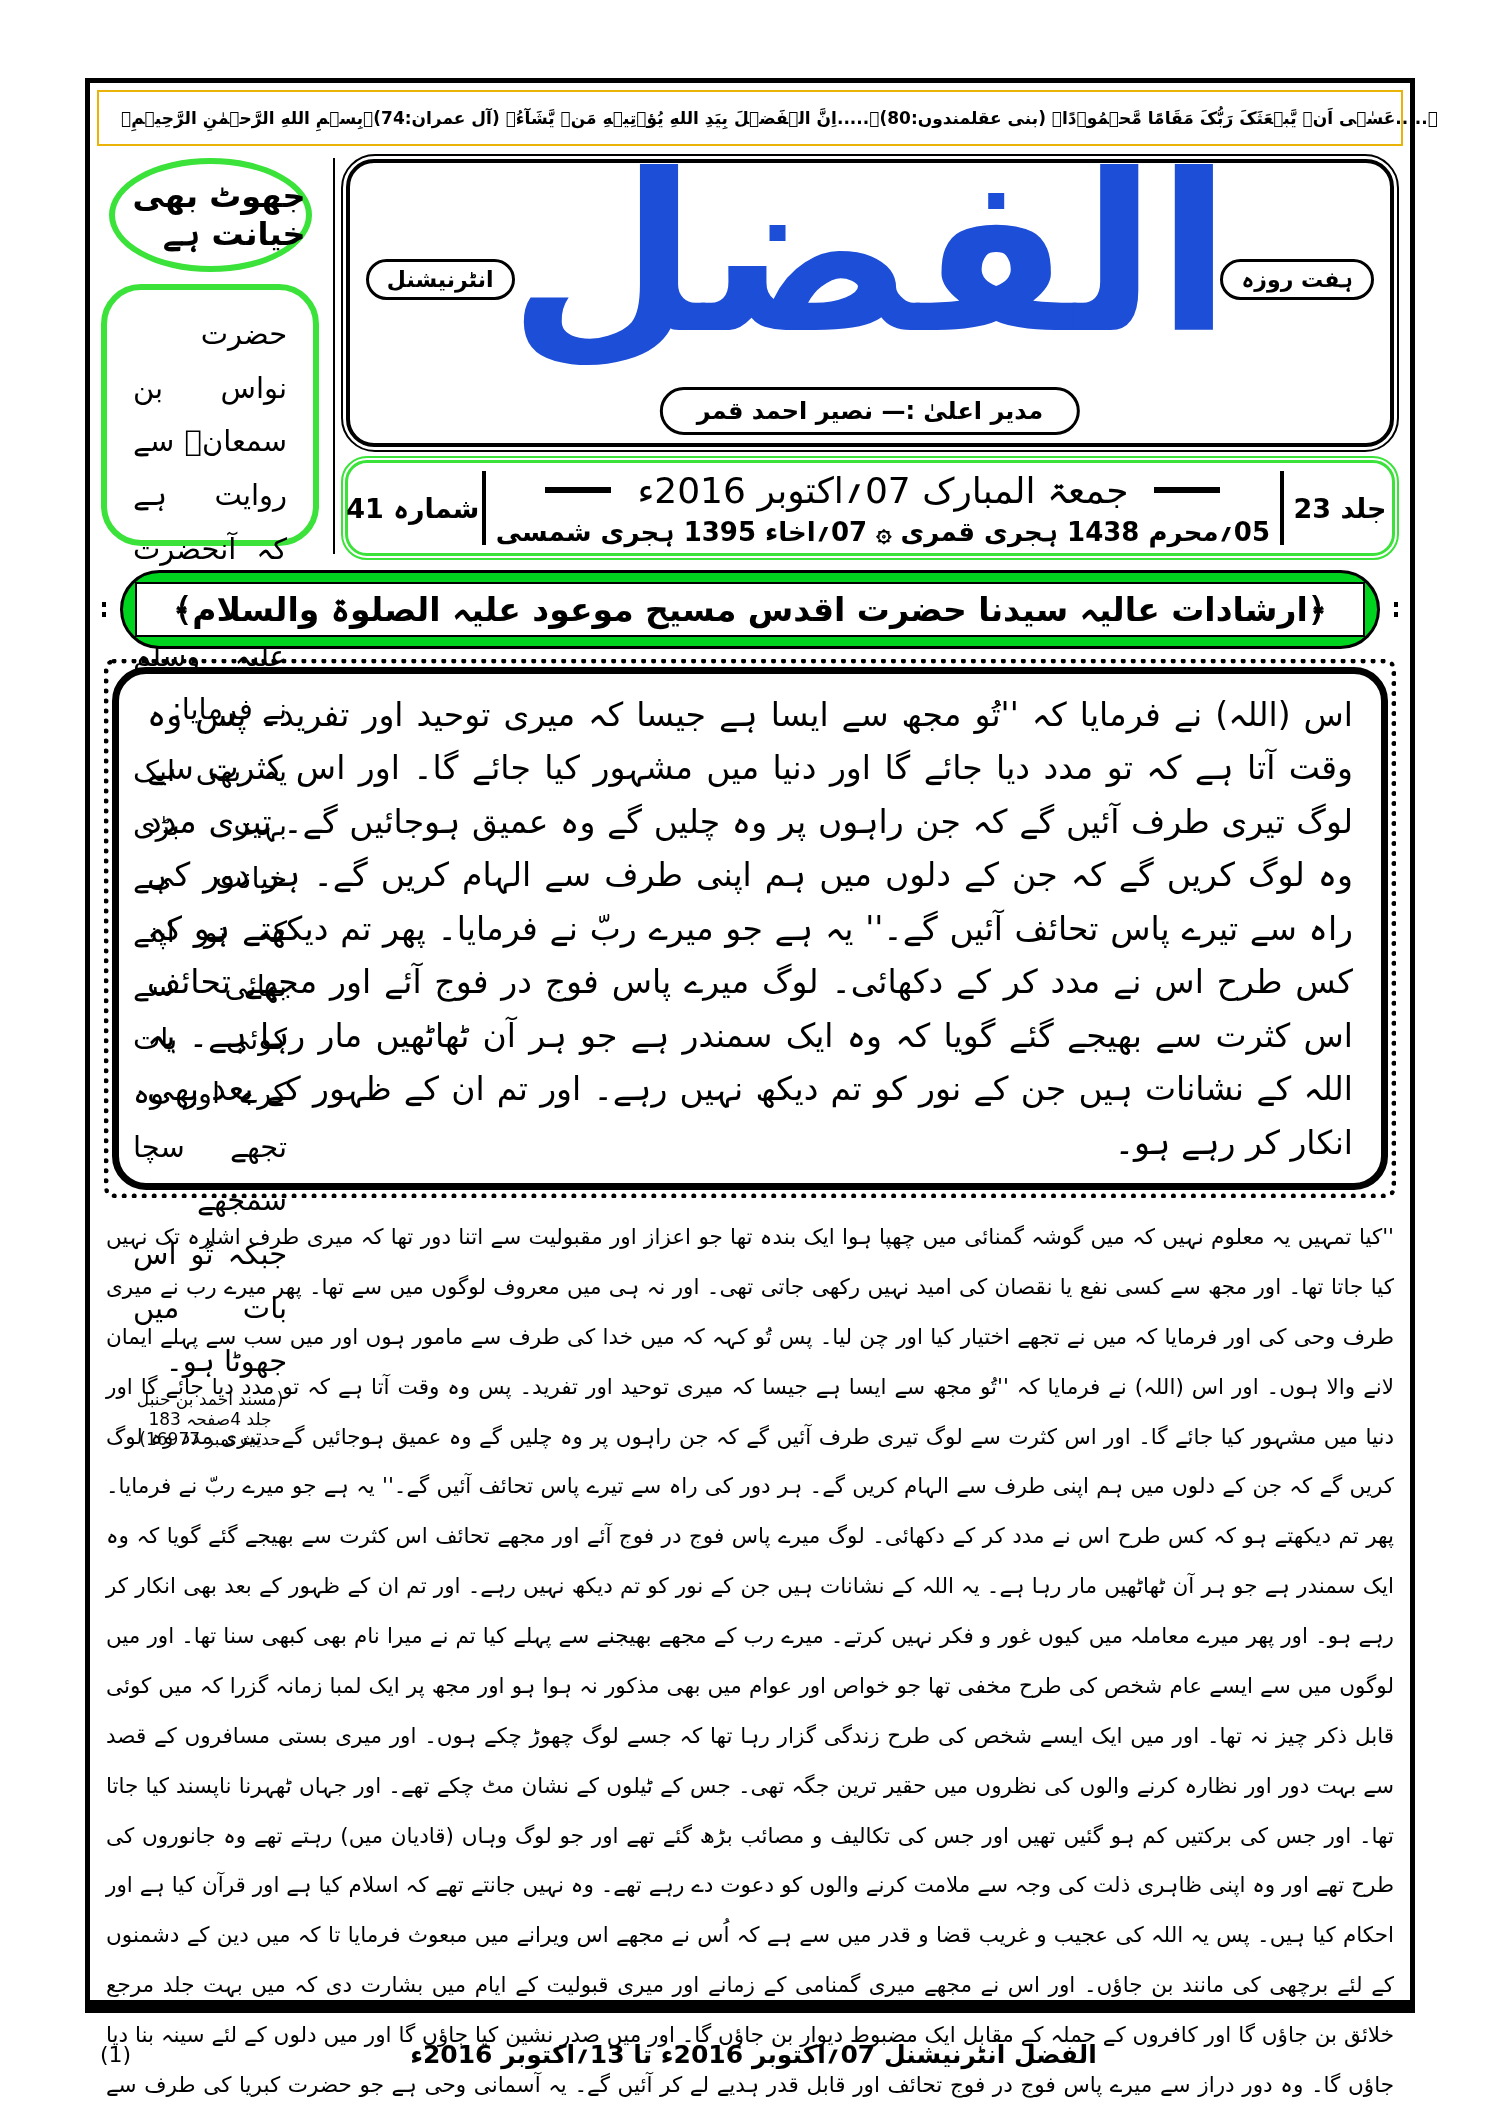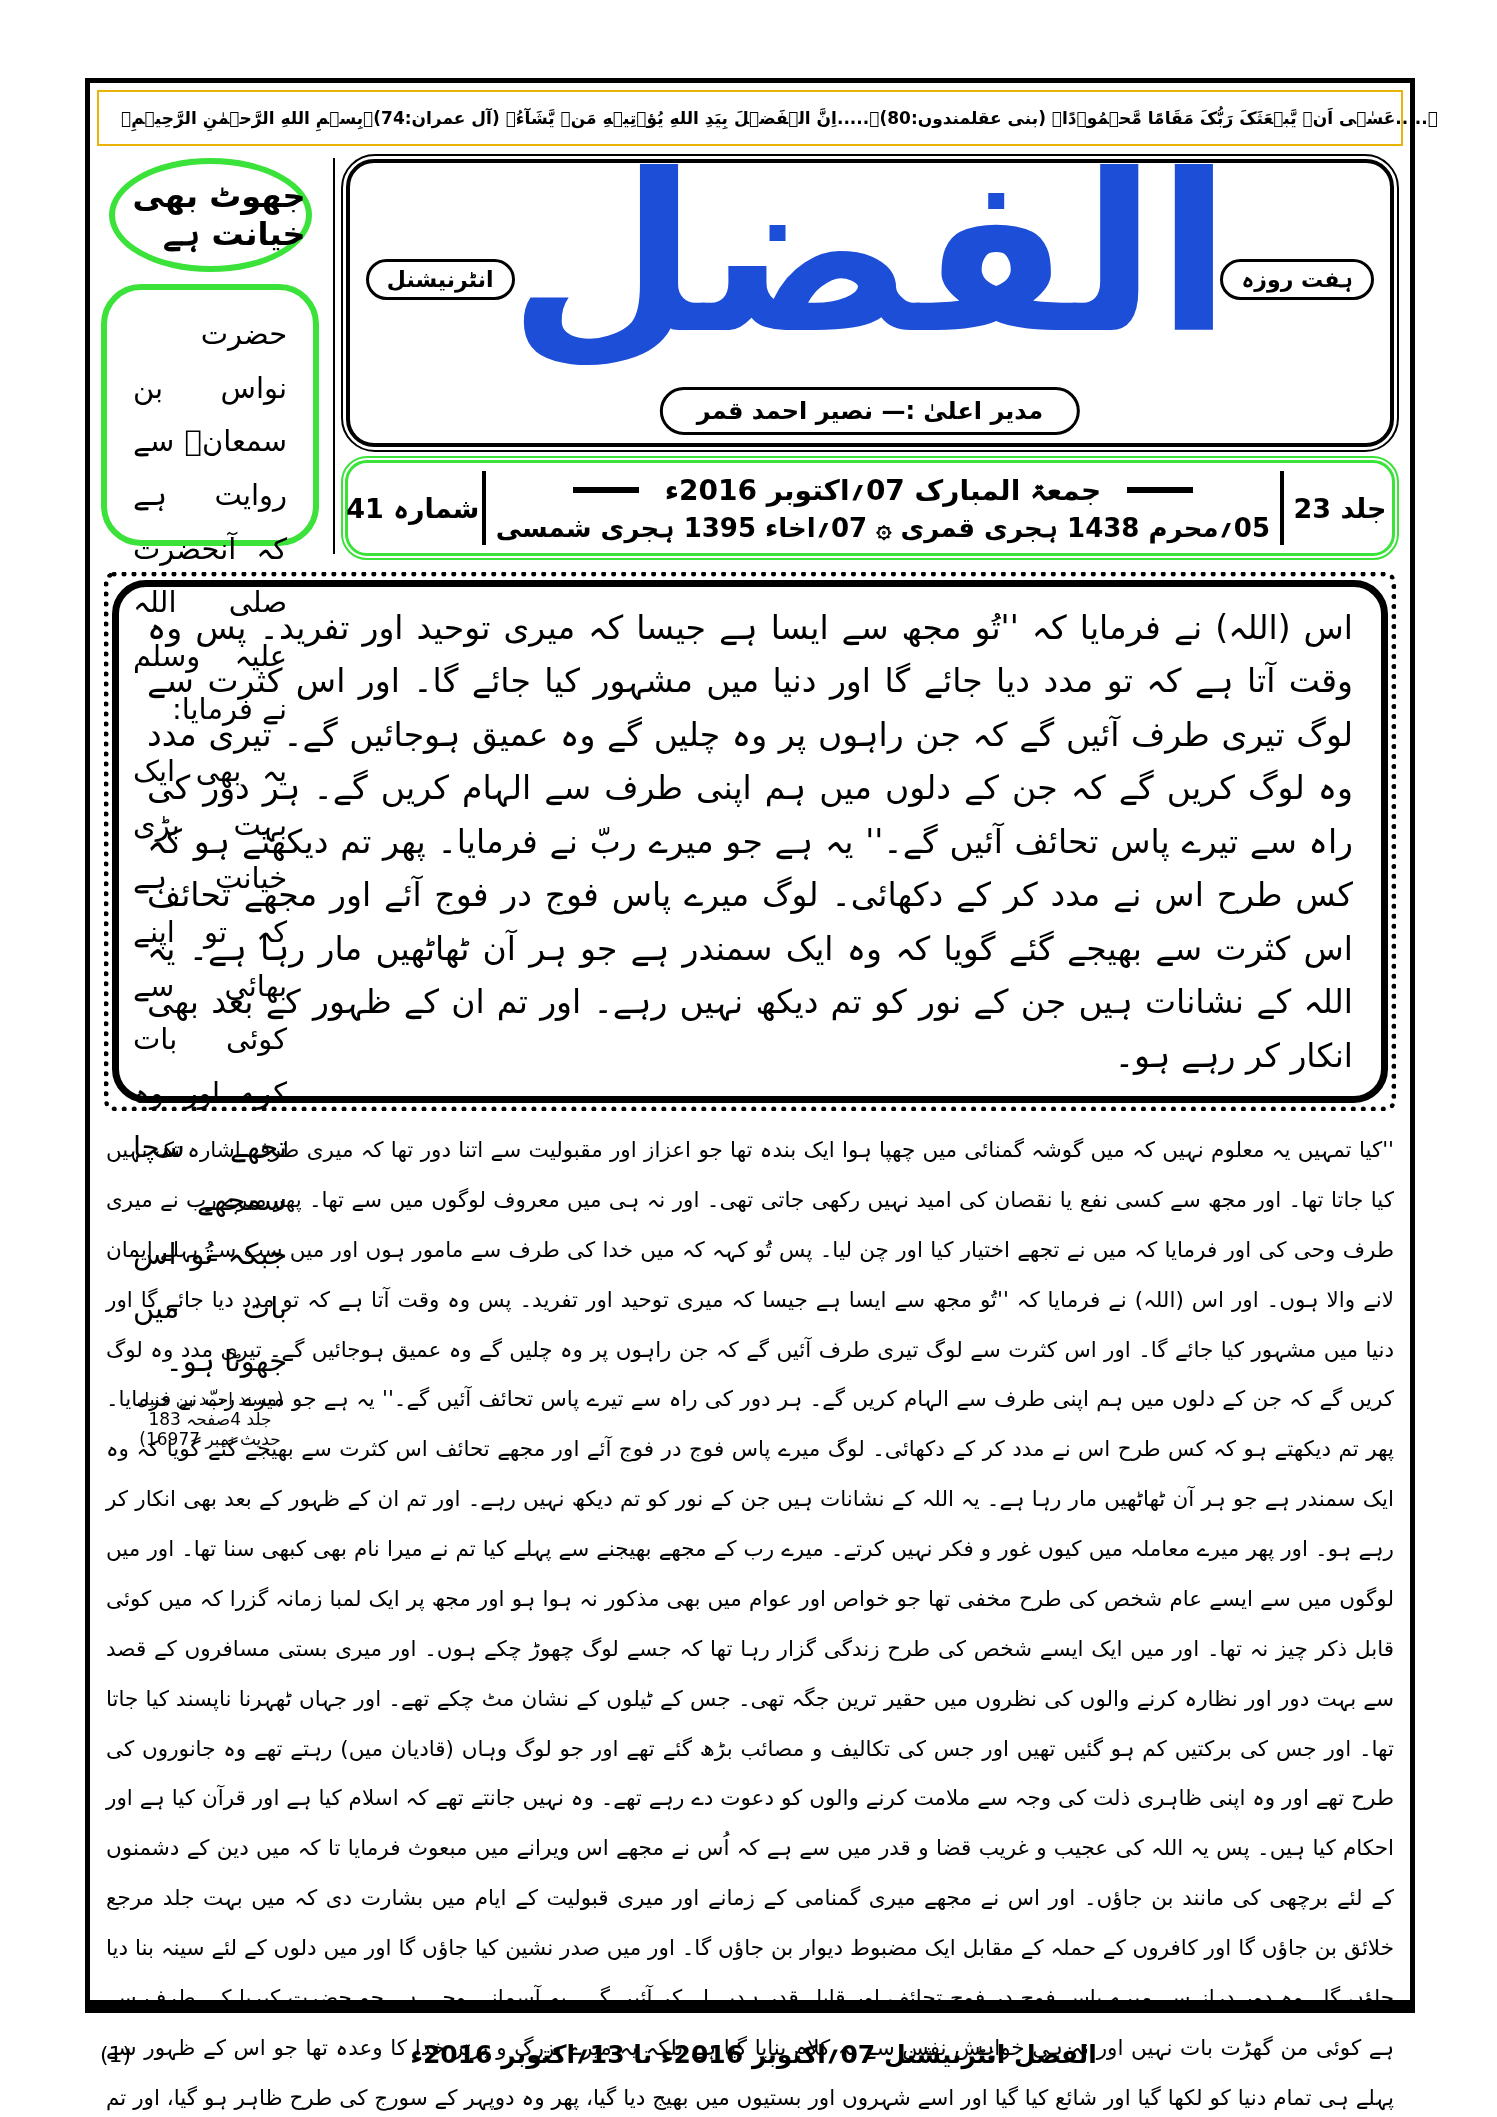--- a/index.html
+++ b/index.html
@@ -51,21 +51,21 @@
     border:3px solid #3ae23a;border-radius:22px;
     display:flex;flex-direction:row;direction:rtl;align-items:stretch;
     height:96px;box-sizing:border-box;padding:4px 6px;
   }
   .issue-cell{display:flex;align-items:center;justify-content:center;
     font-weight:bold;font-size:27px;white-space:nowrap;direction:rtl;}
   .cell-volume{width:92px;}
   .cell-issue{width:118px;}
   .issue-div{width:4px;background:#000;margin:4px 10px;}
   .cell-date{flex:1;display:flex;flex-direction:column;align-items:center;justify-content:center;gap:6px;}
-  .date-line1{display:flex;align-items:center;gap:26px;font-weight:bold;font-size:28px;direction:rtl;}
+  .date-line1{display:flex;align-items:center;gap:26px;font-weight:normal;font-size:36px;direction:rtl;}
   .dash-bar{width:66px;height:6px;background:#000;}
   .date-line2{font-weight:bold;font-size:26px;direction:rtl;white-space:nowrap;}
   
   .hadith-ellipse{
     margin:2px auto 0;width:86%;height:102px;border:6px solid #3ae23a;border-radius:50%;
     display:flex;align-items:center;justify-content:center;
     font-size:32px;font-weight:bold;direction:rtl;
   }
   .hadith-box{
     margin:12px 2px 0;border:6px solid #3ae23a;border-radius:40px;
@@ -145,20 +145,27 @@
             </div>
             <div class="date-line2">05؍محرم 1438 ہجری قمری ۞ 07؍اخاء 1395 ہجری شمسی</div>
           </div>
           <div class="issue-div"></div>
           <div class="issue-cell cell-issue">شمارہ 41</div>
         </div>
       </div>
     </div>
   </div>
 
+  <div class="banner-row">
+    <div class="banner-line"></div>
+    <div class="banner-pill">
+      <div class="banner-inner">﴿ارشادات عالیہ سیدنا حضرت اقدس مسیح موعود علیہ الصلوۃ والسلام﴾</div>
+    </div>
+    <div class="banner-line"></div>
+  </div>
 
   <div class="quote-outer">
     <div class="quote-inner">اس (اللہ) نے فرمایا کہ ''تُو مجھ سے ایسا ہے جیسا کہ میری توحید اور تفرید۔ پس وہ وقت آتا ہے کہ تو مدد دیا جائے گا اور دنیا میں مشہور کیا جائے گا۔ اور اس کثرت سے لوگ تیری طرف آئیں گے کہ جن راہوں پر وہ چلیں گے وہ عمیق ہوجائیں گے۔ تیری مدد وہ لوگ کریں گے کہ جن کے دلوں میں ہم اپنی طرف سے الہام کریں گے۔ ہر دور کی راہ سے تیرے پاس تحائف آئیں گے۔'' یہ ہے جو میرے ربّ نے فرمایا۔ پھر تم دیکھتے ہو کہ کس طرح اس نے مدد کر کے دکھائی۔ لوگ میرے پاس فوج در فوج آئے اور مجھے تحائف اس کثرت سے بھیجے گئے گویا کہ وہ ایک سمندر ہے جو ہر آن ٹھاٹھیں مار رہا ہے۔ یہ اللہ کے نشانات ہیں جن کے نور کو تم دیکھ نہیں رہے۔ اور تم ان کے ظہور کے بعد بھی انکار کر رہے ہو۔</div>
   </div>
 
   <div class="article">
     <p>''کیا تمہیں یہ معلوم نہیں کہ میں گوشہ گمنائی میں چھپا ہوا ایک بندہ تھا جو اعزاز اور مقبولیت سے اتنا دور تھا کہ میری طرف اشارہ تک نہیں کیا جاتا تھا۔ اور مجھ سے کسی نفع یا نقصان کی امید نہیں رکھی جاتی تھی۔ اور نہ ہی میں معروف لوگوں میں سے تھا۔ پھر میرے رب نے میری طرف وحی کی اور فرمایا کہ میں نے تجھے اختیار کیا اور چن لیا۔ پس تُو کہہ کہ میں خدا کی طرف سے مامور ہوں اور میں سب سے پہلے ایمان لانے والا ہوں۔ اور اس (اللہ) نے فرمایا کہ ''تُو مجھ سے ایسا ہے جیسا کہ میری توحید اور تفرید۔ پس وہ وقت آتا ہے کہ تو مدد دیا جائے گا اور دنیا میں مشہور کیا جائے گا۔ اور اس کثرت سے لوگ تیری طرف آئیں گے کہ جن راہوں پر وہ چلیں گے وہ عمیق ہوجائیں گے۔ تیری مدد وہ لوگ کریں گے کہ جن کے دلوں میں ہم اپنی طرف سے الہام کریں گے۔ ہر دور کی راہ سے تیرے پاس تحائف آئیں گے۔'' یہ ہے جو میرے ربّ نے فرمایا۔ پھر تم دیکھتے ہو کہ کس طرح اس نے مدد کر کے دکھائی۔ لوگ میرے پاس فوج در فوج آئے اور مجھے تحائف اس کثرت سے بھیجے گئے گویا کہ وہ ایک سمندر ہے جو ہر آن ٹھاٹھیں مار رہا ہے۔ یہ اللہ کے نشانات ہیں جن کے نور کو تم دیکھ نہیں رہے۔ اور تم ان کے ظہور کے بعد بھی انکار کر رہے ہو۔ اور پھر میرے معاملہ میں کیوں غور و فکر نہیں کرتے۔ میرے رب کے مجھے بھیجنے سے پہلے کیا تم نے میرا نام بھی کبھی سنا تھا۔ اور میں لوگوں میں سے ایسے عام شخص کی طرح مخفی تھا جو خواص اور عوام میں بھی مذکور نہ ہوا ہو اور مجھ پر ایک لمبا زمانہ گزرا کہ میں کوئی قابل ذکر چیز نہ تھا۔ اور میں ایک ایسے شخص کی طرح زندگی گزار رہا تھا کہ جسے لوگ چھوڑ چکے ہوں۔ اور میری بستی مسافروں کے قصد سے بہت دور اور نظارہ کرنے والوں کی نظروں میں حقیر ترین جگہ تھی۔ جس کے ٹیلوں کے نشان مٹ چکے تھے۔ اور جہاں ٹھہرنا ناپسند کیا جاتا تھا۔ اور جس کی برکتیں کم ہو گئیں تھیں اور جس کی تکالیف و مصائب بڑھ گئے تھے اور جو لوگ وہاں (قادیان میں) رہتے تھے وہ جانوروں کی طرح تھے اور وہ اپنی ظاہری ذلت کی وجہ سے ملامت کرنے والوں کو دعوت دے رہے تھے۔ وہ نہیں جانتے تھے کہ اسلام کیا ہے اور قرآن کیا ہے اور احکام کیا ہیں۔ پس یہ اللہ کی عجیب و غریب قضا و قدر میں سے ہے کہ اُس نے مجھے اس ویرانے میں مبعوث فرمایا تا کہ میں دین کے دشمنوں کے لئے برچھی کی مانند بن جاؤں۔ اور اس نے مجھے میری گمنامی کے زمانے اور میری قبولیت کے ایام میں بشارت دی کہ میں بہت جلد مرجع خلائق بن جاؤں گا اور کافروں کے حملہ کے مقابل ایک مضبوط دیوار بن جاؤں گا۔ اور میں صدر نشین کیا جاؤں گا اور میں دلوں کے لئے سینہ بنا دیا جاؤں گا۔ وہ دور دراز سے میرے پاس فوج در فوج تحائف اور قابل قدر ہدیے لے کر آئیں گے۔ یہ آسمانی وحی ہے جو حضرت کبریا کی طرف سے ہے کوئی من گھڑت بات نہیں اور نہ ہی خواہش نفس سے یہ کلام بنایا گیا ہے بلکہ یہ میرے بزرگ و برتر خدا کا وعدہ تھا جو اس کے ظہور سے پہلے ہی تمام دنیا کو لکھا گیا اور شائع کیا گیا اور اسے شہروں اور بستیوں میں بھیج دیا گیا، پھر وہ دوپہر کے سورج کی طرح ظاہر ہو گیا، اور تم دیکھتے ہو کہ لوگ فوج در فوج اتنے تحفے لے کر میرے پاس آتے ہیں جو شمار سے باہر ہیں۔ کیا اس میں عقلمندوں کے لئے نشان نہیں؟ اور اگر تو مجھے جھوٹا سمجھتا ہے تو خلق خدا کے سامنے میرا راز فاش کر اور میرا پردہ چاک کر۔ اور اس بستی کے رہنے والوں سے پوچھ شاید تجھے دشمن کی طرف سے مدمل جائے۔ میں نے تو تجھے یہ بات</p>
 
   </div>
 

